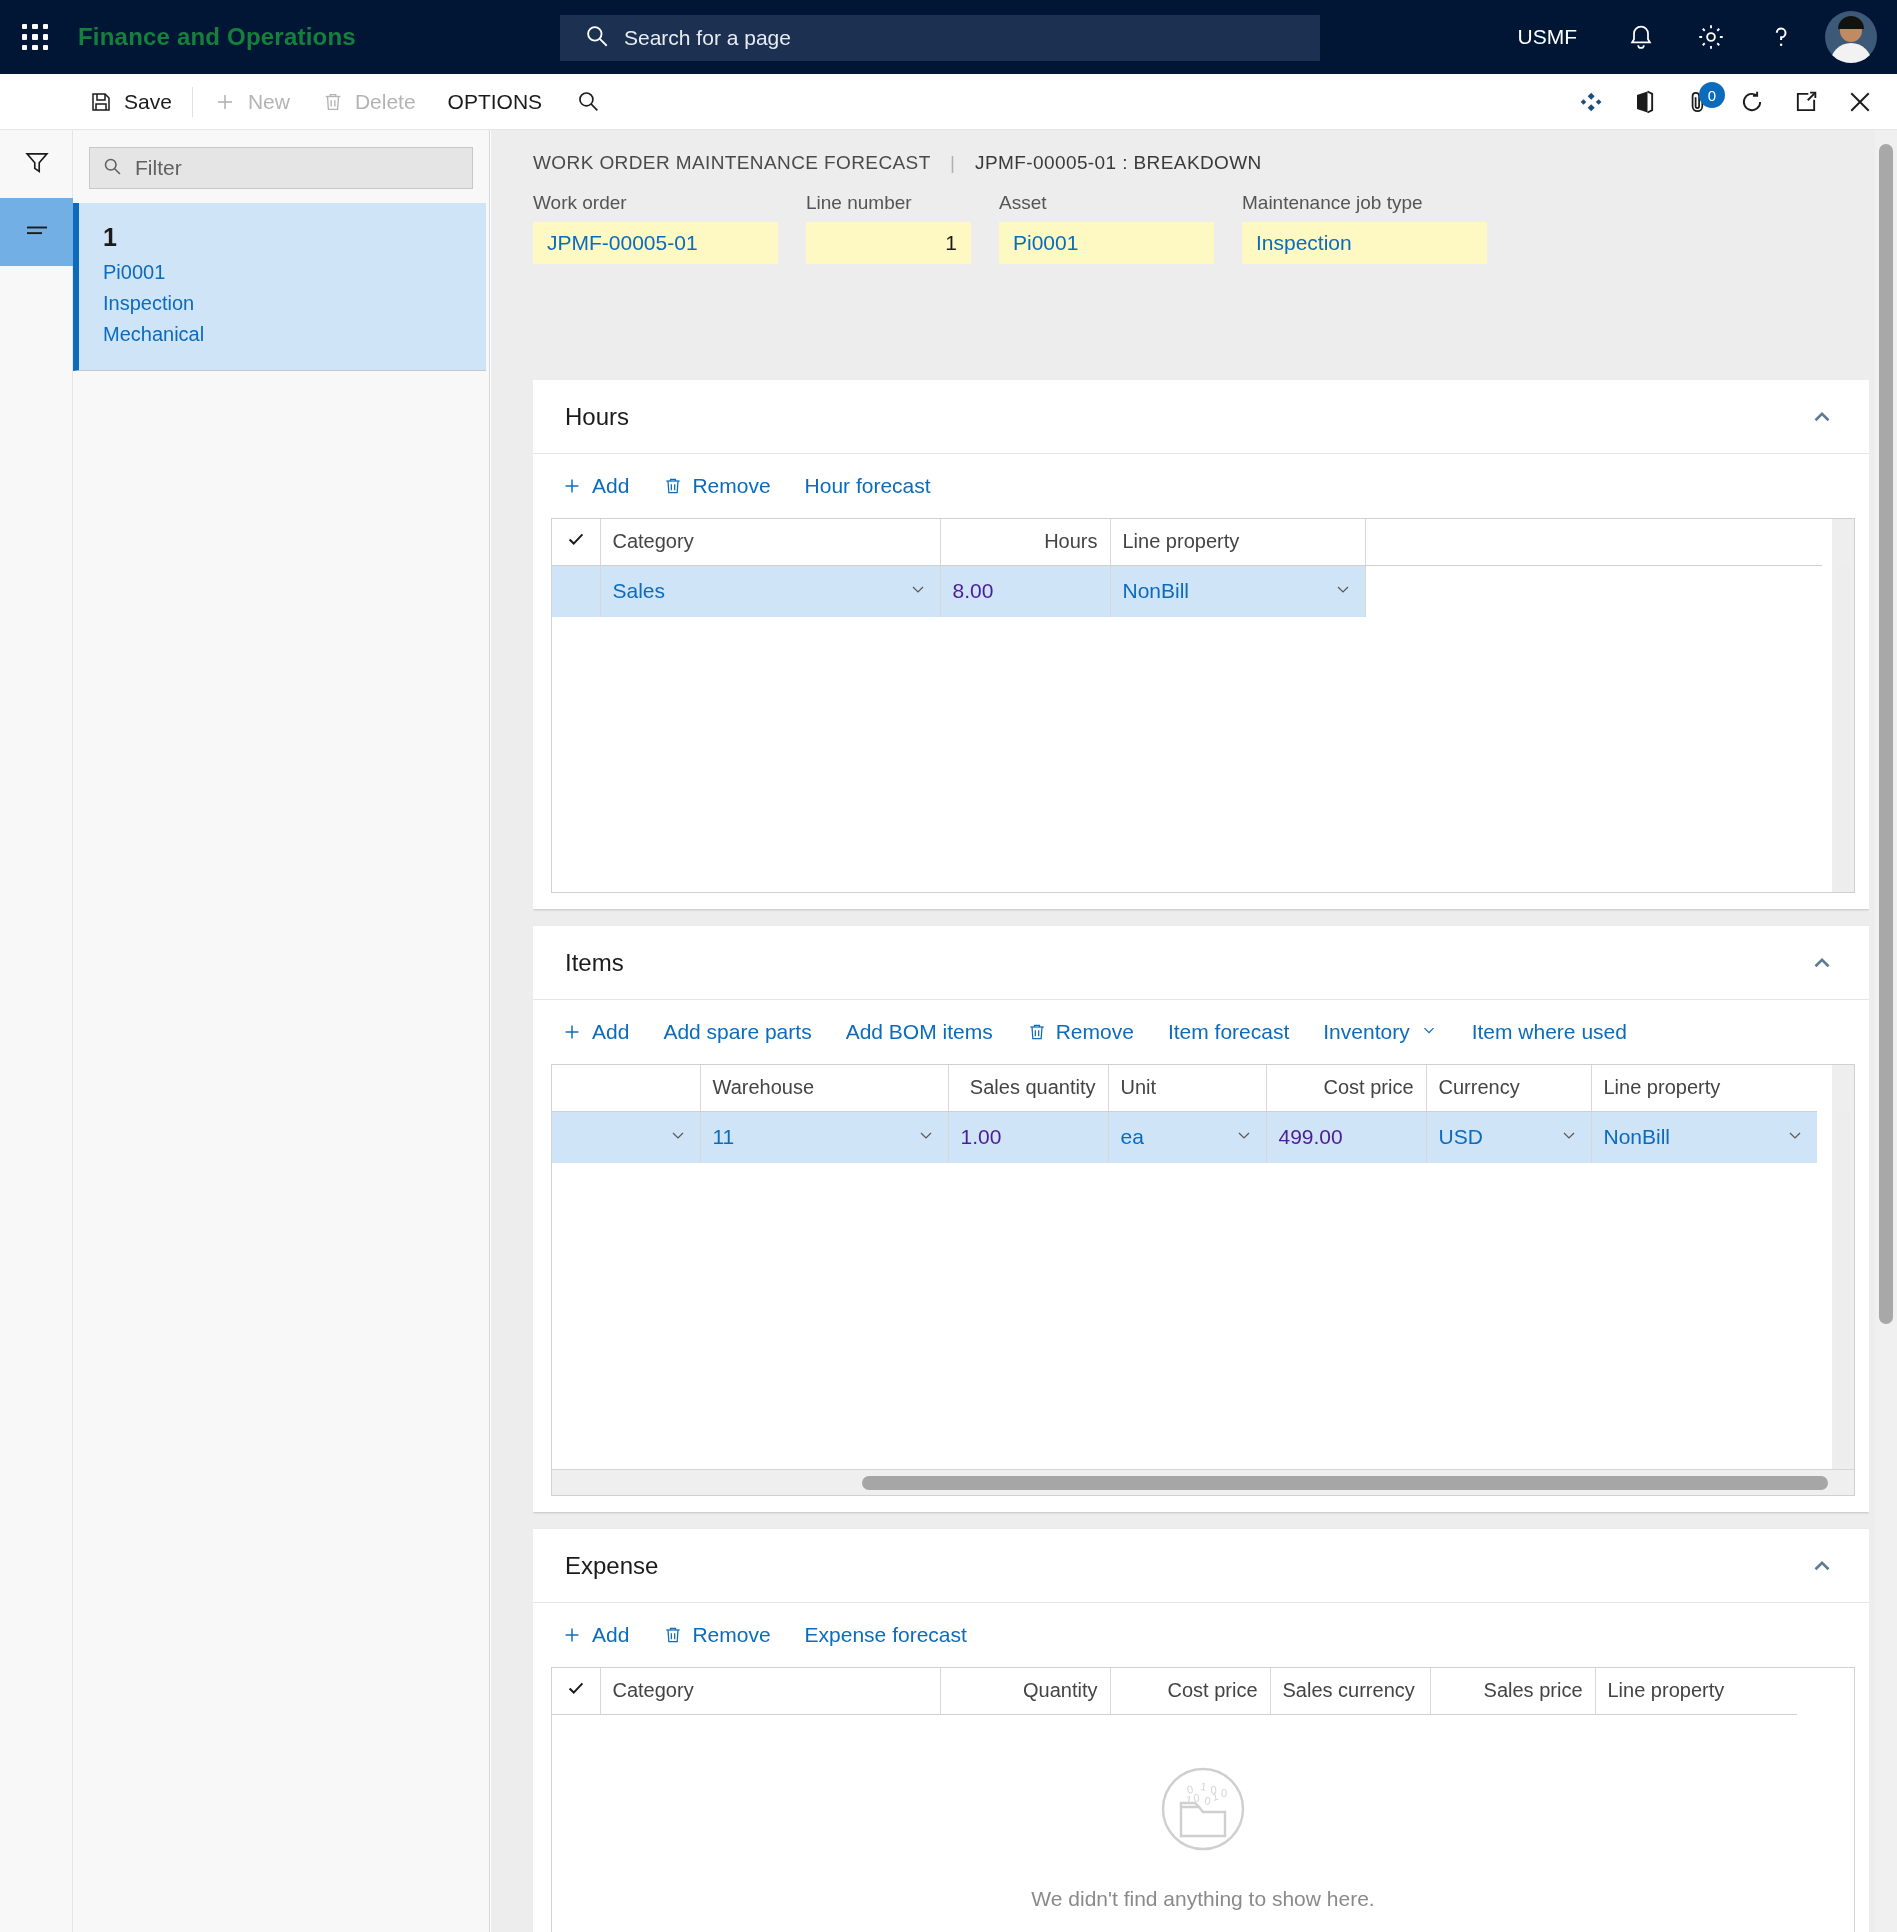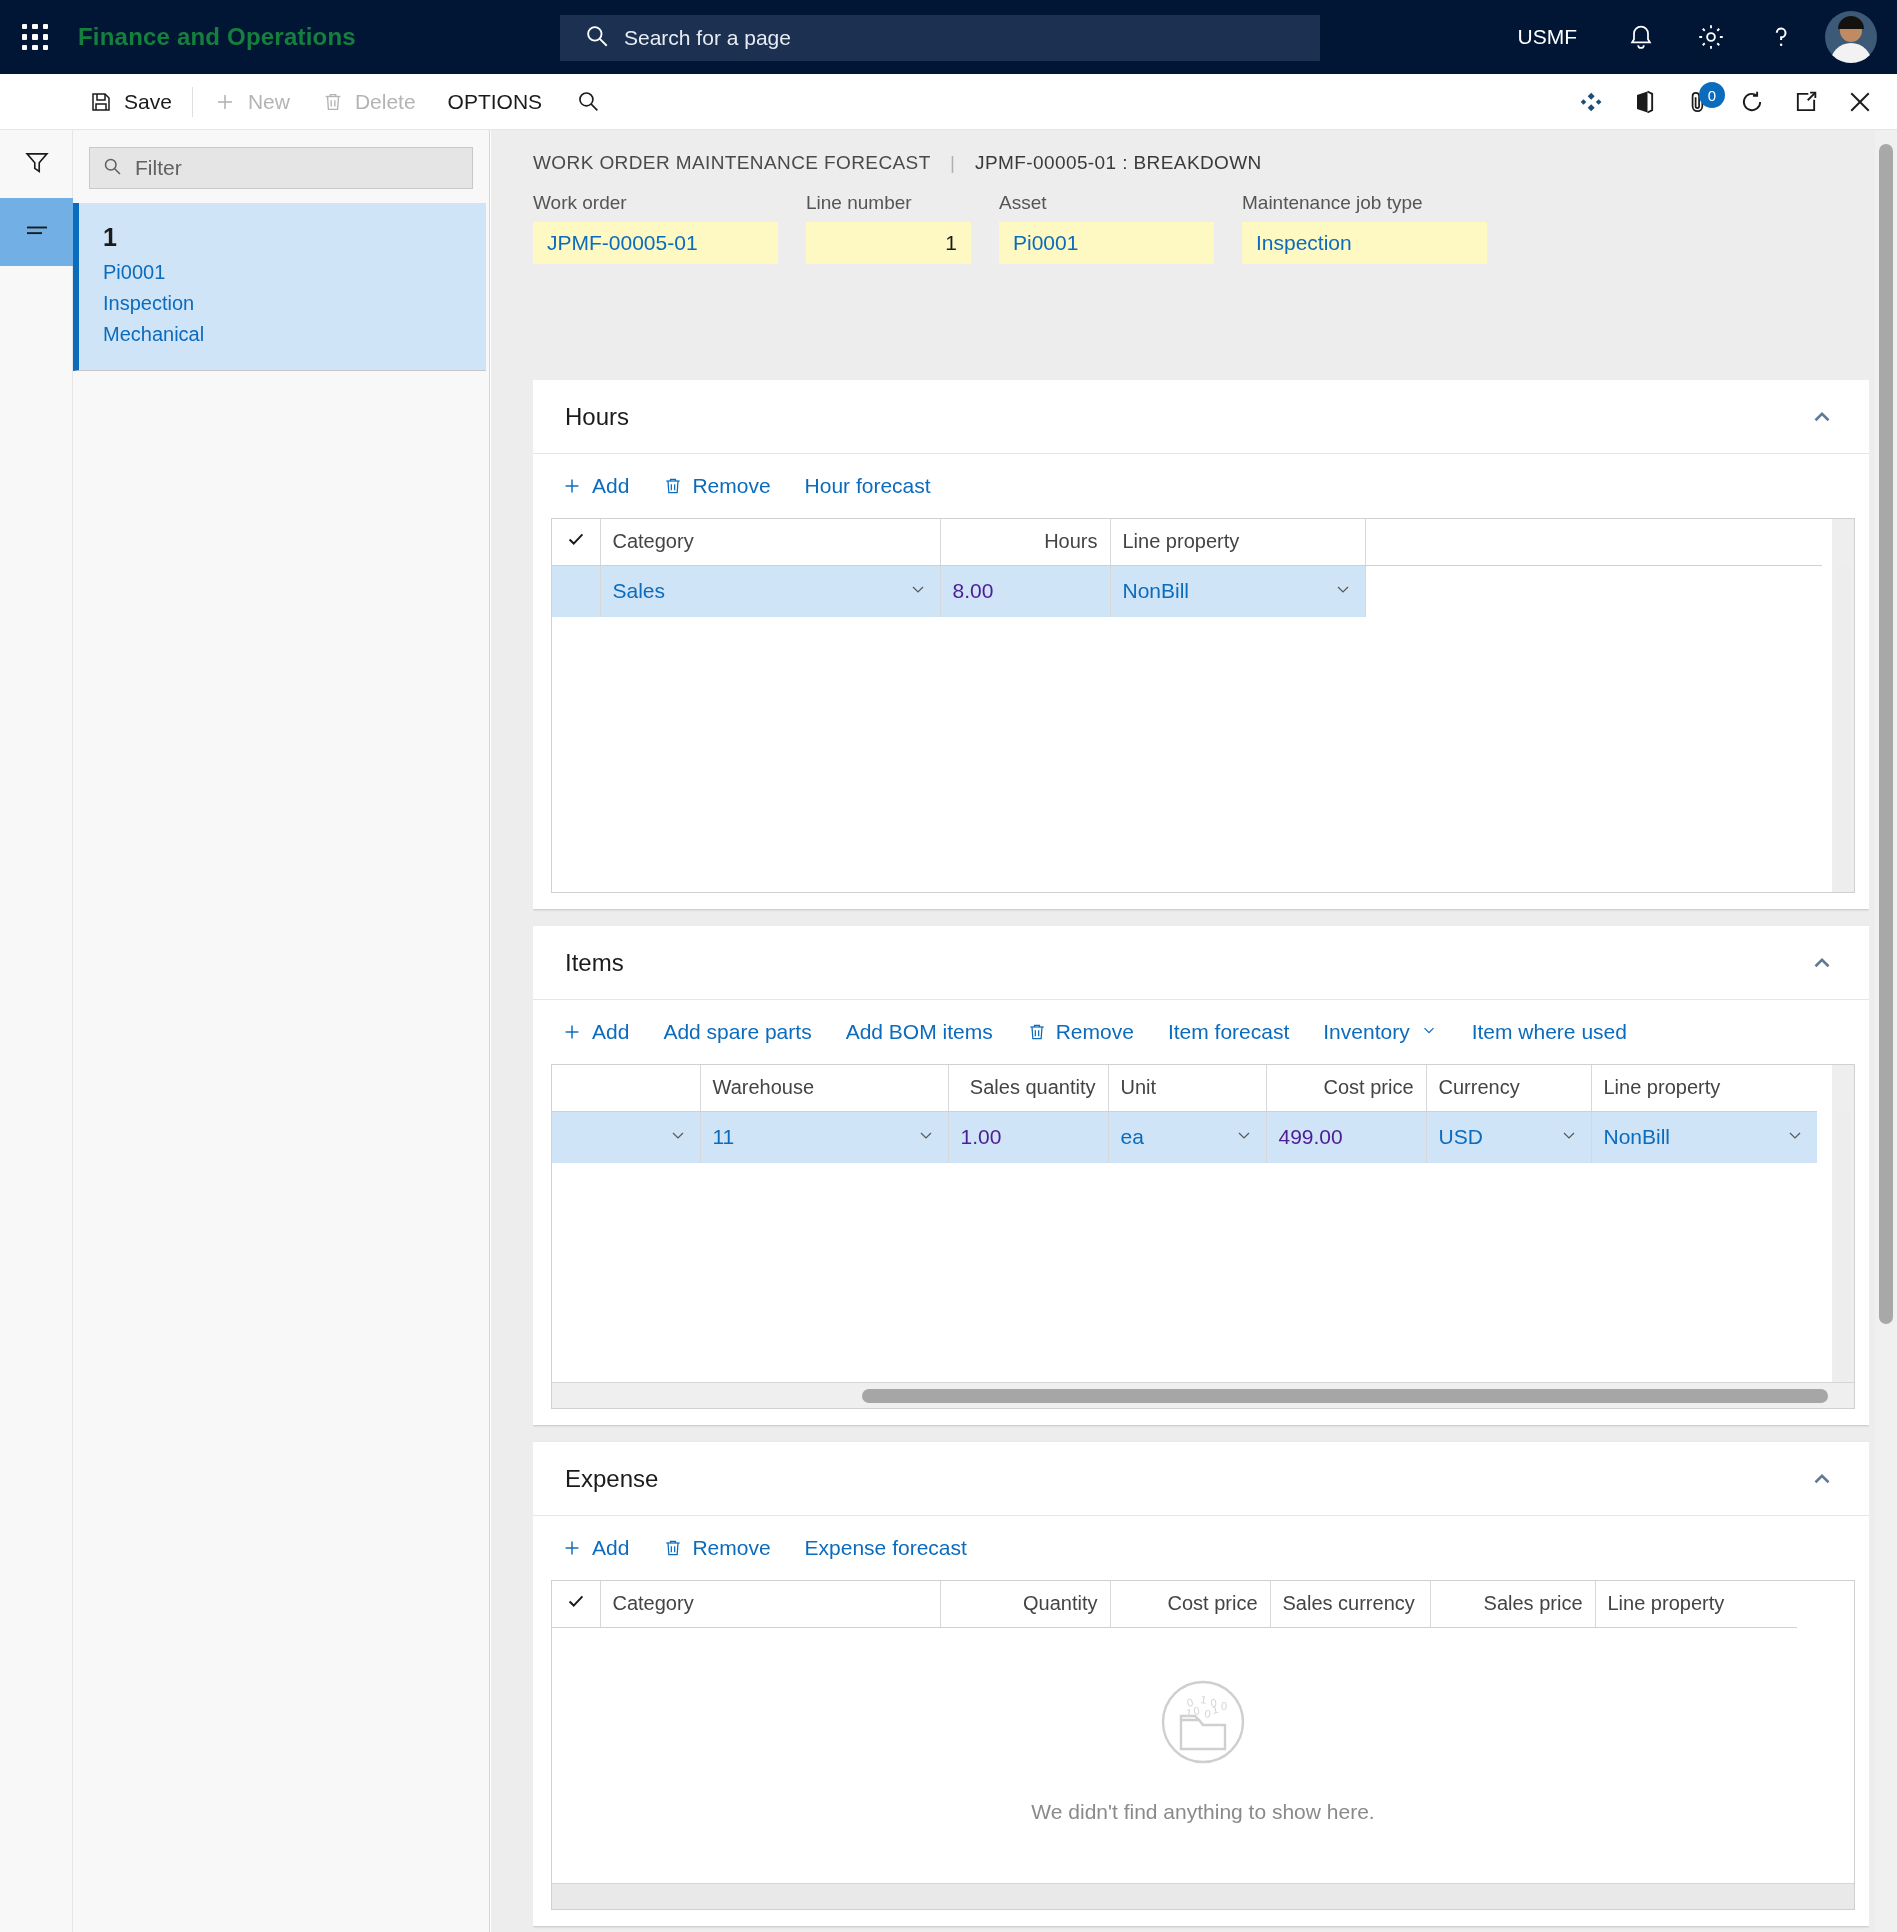--- a/index.html
+++ b/index.html
@@ -462,21 +462,21 @@
           <span class="dd">
             <svg width="18" height="18" viewBox="0 0 24 24" fill="none" stroke="#0b6bbd" stroke-width="1.7">
                 <path d="M6 9.5l6 6 6-6"></path>
               </svg>
           </span>
         </div>
         <div class="tbtn plain">
           <span class="lbl">Item where used</span>
         </div>
       </div>
-      <div class="gridwrap" style="height:345px">
+      <div class="gridwrap" style="height:432px">
         <table class="grid" style="width:1265px">
           <thead>
               <tr>
             <th style="width:148px"></th>
             <th style="width:248px">Warehouse</th>
             <th class="r" style="width:160px">Sales quantity</th>
             <th style="width:158px">Unit</th>
             <th class="r" style="width:160px">Cost price</th>
             <th style="width:165px">Currency</th>
             <th style="width:226px;border-right:none">Line property</th>

